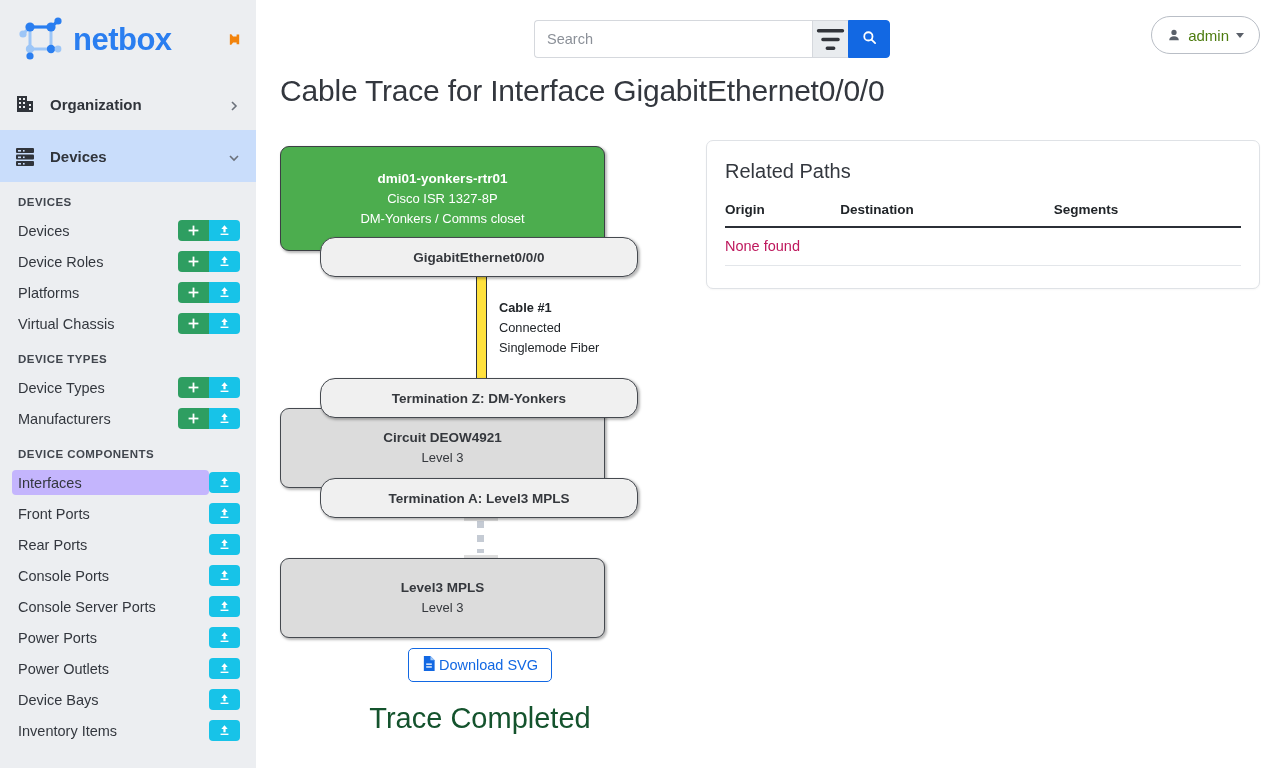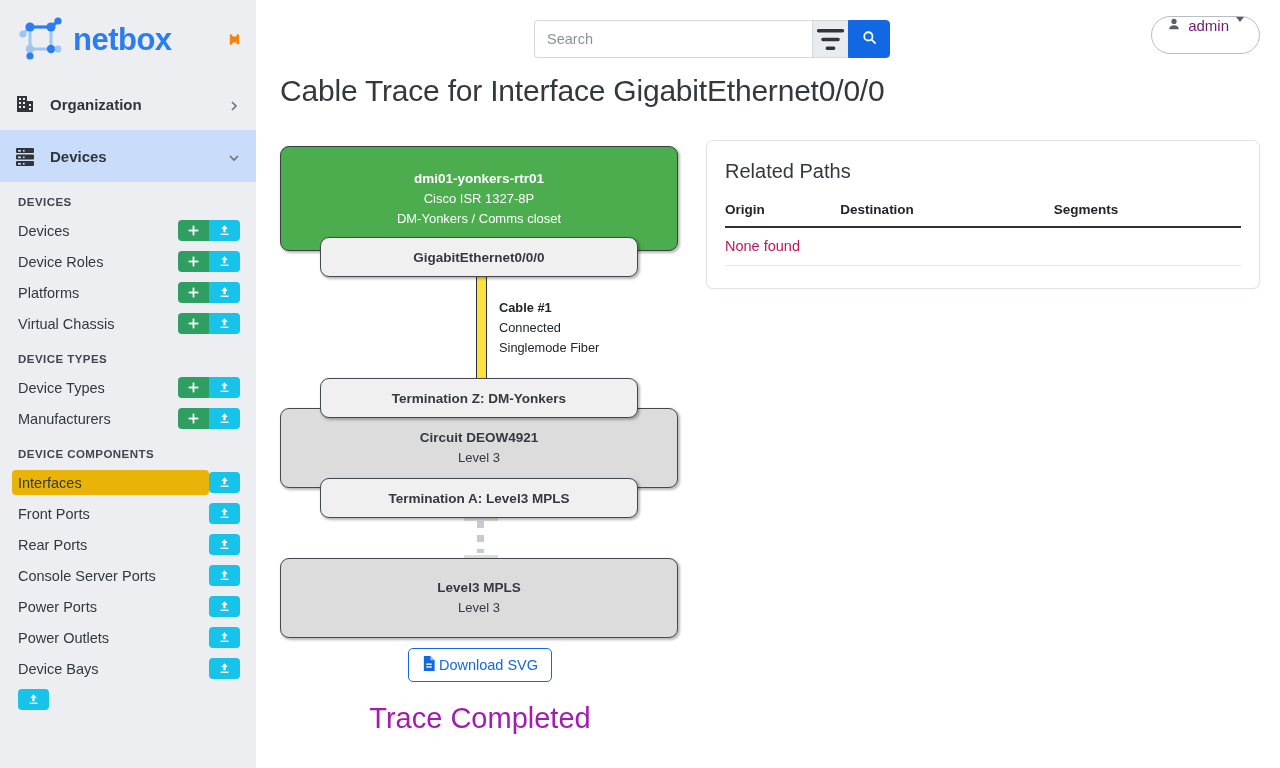--- a/index.html
+++ b/index.html
@@ -47,21 +47,21 @@
     color: #41464e; padding: 14px 0 7px 18px; text-transform: uppercase;
   }
   .nav-item {
     display: flex; align-items: center; height: 31px;
     padding: 0 16px 0 18px; margin: 0 0 0 0; cursor: pointer;
   }
   .nav-item .ni-wrap {
     display: flex; align-items: center; flex: 1;
     height: 25px; border-radius: 4px; padding-left: 0;
   }
-  .nav-item.active .ni-wrap { background: #eab308; margin-left: -6px; padding-left: 6px; width: calc(100% + 6px); }
+  .nav-item.active .ni-wrap { background: #c4b5fd; margin-left: -6px; padding-left: 6px; width: calc(100% + 6px); }
   .nav-item .ni-label { font-size: 14.5px; color: #33373e; }
   .btn-pair { display: flex; flex: 0 0 auto; height: 21px; }
   .mini-btn {
     width: 31px; height: 21px; display: flex;
     align-items: center; justify-content: center;
     cursor: pointer; color: #ffffff;
   }
   .mini-btn.add { background: #2e9e61; border-radius: 4px 0 0 4px; }
   .mini-btn.imp { background: #17c3e8; border-radius: 0 4px 4px 0; }
   .mini-btn.imp.only { border-radius: 4px; }
@@ -93,55 +93,55 @@
     width: 36px; height: 38px; background: #e9ecef;
     border: 1px solid #d5d8dd; border-right: none; cursor: pointer; color: #31343a;
   }
   .search-go {
     display: flex; align-items: center; justify-content: center;
     width: 42px; height: 38px; background: #1268e3;
     border: 1px solid #1268e3; border-radius: 0 4px 4px 0;
     cursor: pointer; color: #fff;
   }
   .user-btn {
-    display: flex; gap: 7px;
+    display: flex; align-items: center; gap: 7px;
     height: 38px; padding: 0 15px; margin-left: auto;
     border: 1px solid #b9bec6; border-radius: 19px;
-    font-size: 15px; color: #701a75; cursor: pointer; background: #fff;
+    font-size: 15px; color: #4d7c0f; cursor: pointer; background: #fff;
   }
   .user-btn .u-ico { width: 14px; height: 14px; color: #5a6069; }
   .caret { width: 0; height: 0; border-left: 4.5px solid transparent;
            border-right: 4.5px solid transparent; border-top: 5.5px solid #5a6069; }
 
   .page-title {
     font-size: 30px; font-weight: 400; color: #33373e;
     padding: 4px 0 0 24px; letter-spacing: -0.2px;
   }
 
   .content { display: flex; padding: 32px 20px 0 24px; gap: 26px; }
   .trace-col { width: 400px; flex: 0 0 400px; position: relative; }
   .paths-col { flex: 1; }
 
   
   .trace-svg-wrap { position: relative; width: 400px; }
   .node {
-    position: absolute; left: 0; width: 398px;
+    position: absolute; left: 0; width: 325px;
     border: 1px solid #45494f; border-radius: 9px;
     display: flex; flex-direction: column; align-items: center;
     justify-content: center; text-align: center;
     box-shadow: 1.5px 1.5px 2.5px rgba(0,0,0,0.28);
   }
   .node .n-title { font-size: 13.5px; font-weight: 700; line-height: 20px; }
   .node .n-sub { font-size: 13px; font-weight: 400; line-height: 20px; }
   .node.device { background: #4cad4e; border-color: #3c3f44; color: #ffffff; }
   .node.circuit { background: #dcdcdc; color: #35383d; }
   .node.provider { background: #dcdcdc; color: #35383d; }
   .term {
     position: absolute; left: 40px; width: 318px; height: 40px;
-    background: #f0f0f0; border: 1px solid #45494f; border-radius: 9px;
+    background: #f0f0f0; border: 1px solid #45494f; border-radius: 15px;
     display: flex; align-items: center; justify-content: center;
     font-size: 13.5px; font-weight: 700; color: #35383d;
     box-shadow: 1.5px 1.5px 2.5px rgba(0,0,0,0.28);
     z-index: 3;
   }
   .cable-line {
     position: absolute; width: 11px;
     background: #ffe13d;
     border-left: 1.5px solid #2b3038; border-right: 1.5px solid #2b3038;
     z-index: 1;
@@ -156,21 +156,21 @@
   .dl-cap { position: absolute; height: 2.5px; background: #dedede; }
 
   .dl-btn {
     display: inline-flex; align-items: center; gap: 3px;
     border: 1px solid #1268e3; border-radius: 5px;
     padding: 7px 13px; font-size: 14.5px; color: #1268e3;
     background: #fff; cursor: pointer;
   }
   .dl-btn svg { width: 14px; height: 15px; }
   .trace-done {
-    text-align: center; font-size: 29px; color: #a21caf;
+    text-align: center; font-size: 29px; color: #14532d;
     font-weight: 400; padding-top: 20px;
   }
 
   
   .card {
     border: 1px solid #dfe2e6; border-radius: 7px;
     background: #fff; padding: 19px 18px 22px 18px;
     box-shadow: 0 1px 2px rgba(0,0,0,0.035);
   }
   .card-title { font-size: 20px; color: #33373e; font-weight: 400; padding-bottom: 16px; }
@@ -414,20 +414,33 @@
             <span class="mini-btn imp only">
               <svg viewBox="0 0 11 12" fill="currentColor">
                 <path d="M5.5 0.4L9 4.3H6.7v3.5H4.3V4.3H2z"></path>
                 <rect x="1.2" y="9.4" width="8.6" height="1.5"></rect>
               </svg>
             </span>
           </div>
         </div>
         <div class="nav-item">
           <div class="ni-wrap">
+            <span class="ni-label">Console Ports</span>
+          </div>
+          <div class="btn-pair">
+            <span class="mini-btn imp only">
+              <svg viewBox="0 0 11 12" fill="currentColor">
+                <path d="M5.5 0.4L9 4.3H6.7v3.5H4.3V4.3H2z"></path>
+                <rect x="1.2" y="9.4" width="8.6" height="1.5"></rect>
+              </svg>
+            </span>
+          </div>
+        </div>
+        <div class="nav-item">
+          <div class="ni-wrap">
             <span class="ni-label">Console Server Ports</span>
           </div>
           <div class="btn-pair">
             <span class="mini-btn imp only">
               <svg viewBox="0 0 11 12" fill="currentColor">
                 <path d="M5.5 0.4L9 4.3H6.7v3.5H4.3V4.3H2z"></path>
                 <rect x="1.2" y="9.4" width="8.6" height="1.5"></rect>
               </svg>
             </span>
           </div>
@@ -465,20 +478,23 @@
           <div class="btn-pair">
             <span class="mini-btn imp only">
               <svg viewBox="0 0 11 12" fill="currentColor">
                 <path d="M5.5 0.4L9 4.3H6.7v3.5H4.3V4.3H2z"></path>
                 <rect x="1.2" y="9.4" width="8.6" height="1.5"></rect>
               </svg>
             </span>
           </div>
         </div>
         <div class="nav-item">
+          <div class="ni-wrap">
+            <span class="ni-label">Inventory Items</span>
+          </div>
           <div class="btn-pair">
             <span class="mini-btn imp only">
               <svg viewBox="0 0 11 12" fill="currentColor">
                 <path d="M5.5 0.4L9 4.3H6.7v3.5H4.3V4.3H2z"></path>
                 <rect x="1.2" y="9.4" width="8.6" height="1.5"></rect>
               </svg>
             </span>
           </div>
         </div>
       </div>

